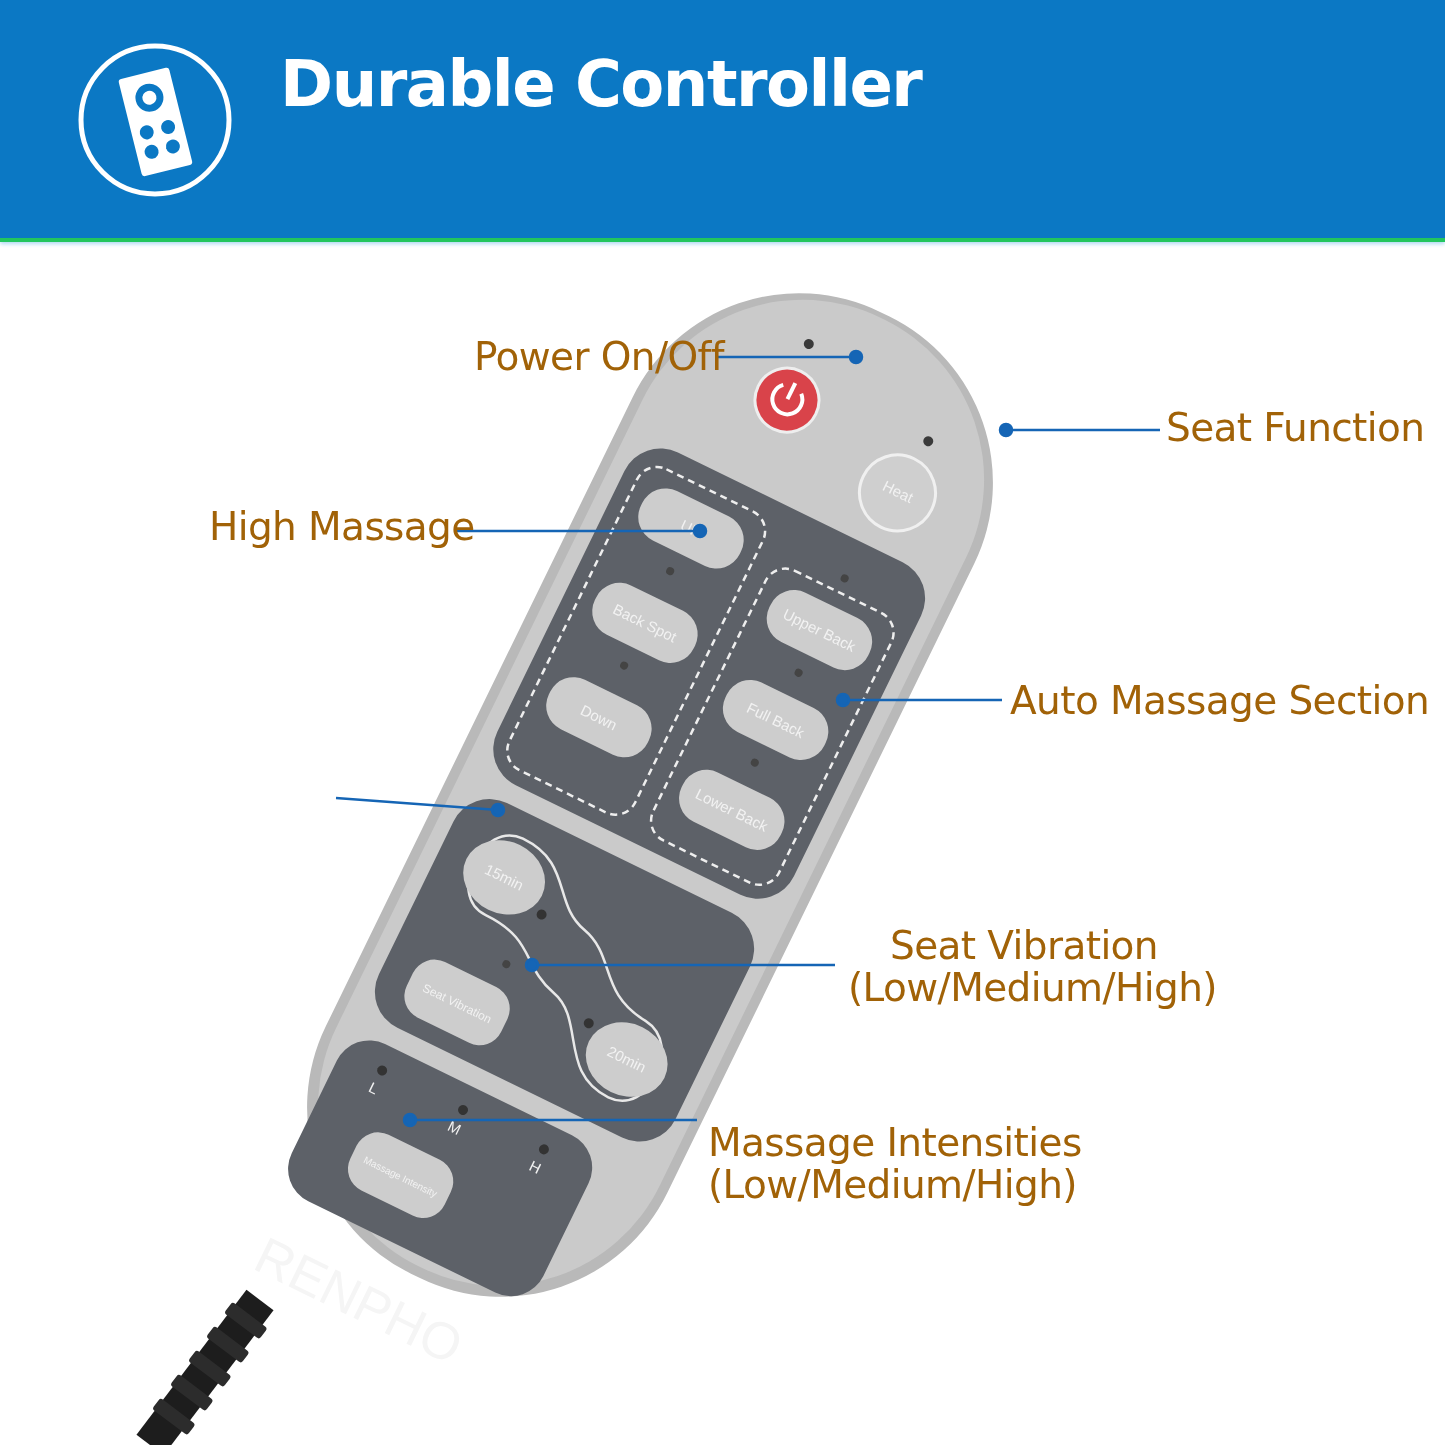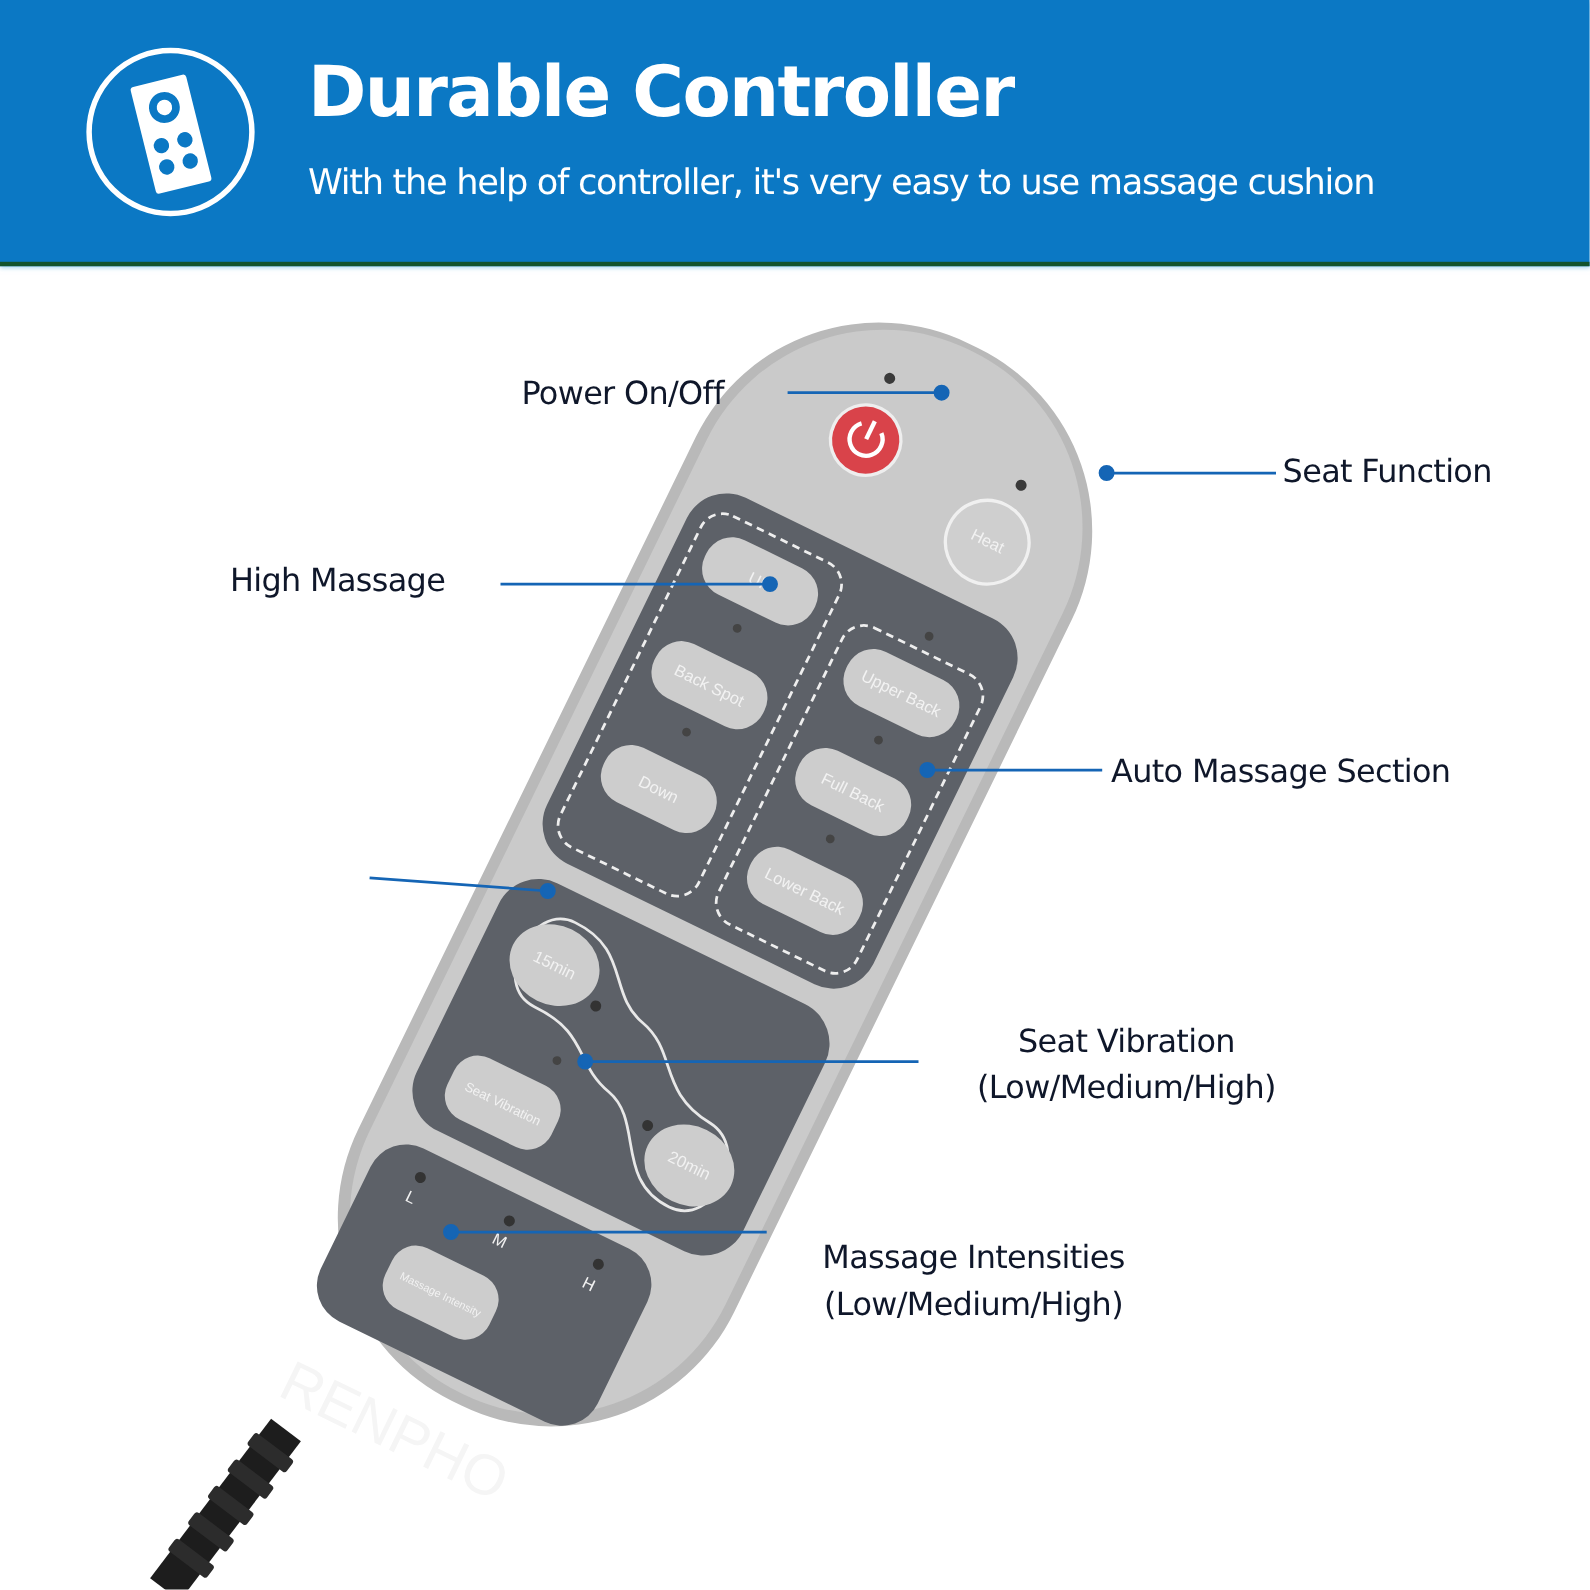--- a/index.html
+++ b/index.html
@@ -4,41 +4,41 @@
 <style>
   html, body { margin: 0; padding: 0; }
   body {
     width: 1445px; height: 1445px; position: relative; overflow: hidden;
     background: #ffffff;
     font-family: "DejaVu Sans", "Liberation Sans", sans-serif;
   }
   .banner {
     position: absolute; left: 0; top: 0; width: 1445px; height: 238px;
     background: #0b78c4;
-    border-bottom: 4px solid #14532d;
+    border-bottom: 4px solid #22c55e;
     box-shadow: 0 2px 4px rgba(120,190,235,0.6);
   }
   .banner-icon {
     position: absolute; left: 77px; top: 42px; width: 156px; height: 156px;
   }
   .banner-title {
     position: absolute; left: 280px; top: 44px;
     color: #ffffff; font-weight: bold; font-size: 64px; letter-spacing: -1.5px;
     line-height: 80px; white-space: nowrap;
   }
   .banner-subtitle {
     position: absolute; left: 280px; top: 143px;
     color: #ffffff; font-size: 32px; letter-spacing: -1.2px;
     line-height: 44px; white-space: nowrap;
   }
   .scene {
     position: absolute; left: 0; top: 0; width: 1445px; height: 1445px;
   }
   .callout-label {
-    position: absolute; color: #0f172a; font-size: 29px; line-height: 42px;
+    position: absolute; color: #a16207; font-size: 39px; line-height: 42px;
     white-space: nowrap; letter-spacing: -0.6px;
   }
   .callout-label.center { text-align: center; }
   .btn-text {
     font-family: "Liberation Sans", sans-serif; fill: #f2f2f2;
     font-size: 15px; text-anchor: middle;
   }
 </style>
 </head>
 <body>
@@ -50,21 +50,20 @@
       <rect x="52" y="30" width="52" height="100" rx="3" fill="#ffffff"></rect>
       <circle cx="78" cy="55" r="14" fill="#0b78c4"></circle>
       <circle cx="78" cy="55" r="7" fill="#ffffff"></circle>
       <circle cx="67" cy="88" r="7" fill="#0b78c4"></circle>
       <circle cx="89" cy="88" r="7" fill="#0b78c4"></circle>
       <circle cx="67" cy="108" r="7" fill="#0b78c4"></circle>
       <circle cx="89" cy="108" r="7" fill="#0b78c4"></circle>
     </g>
   </svg>
   <div class="banner-title">Durable Controller</div>
-  <div class="banner-subtitle">With the help of controller, it's very easy to use massage cushion</div>
 </div>
 
 <svg class="scene" viewBox="0 0 1445 1445">
 
   <g>
     <path d="M 260 1300 L 150 1445" stroke="#1d1d1d" stroke-width="34" fill="none"></path>
     <g fill="#2c2c2c">
       <rect x="-22" y="0" width="44" height="14" rx="3" transform="translate(250 1315) rotate(37)"></rect>
       <rect x="-22" y="0" width="44" height="14" rx="3" transform="translate(232 1339) rotate(37)"></rect>
       <rect x="-22" y="0" width="44" height="14" rx="3" transform="translate(214 1363) rotate(37)"></rect>

